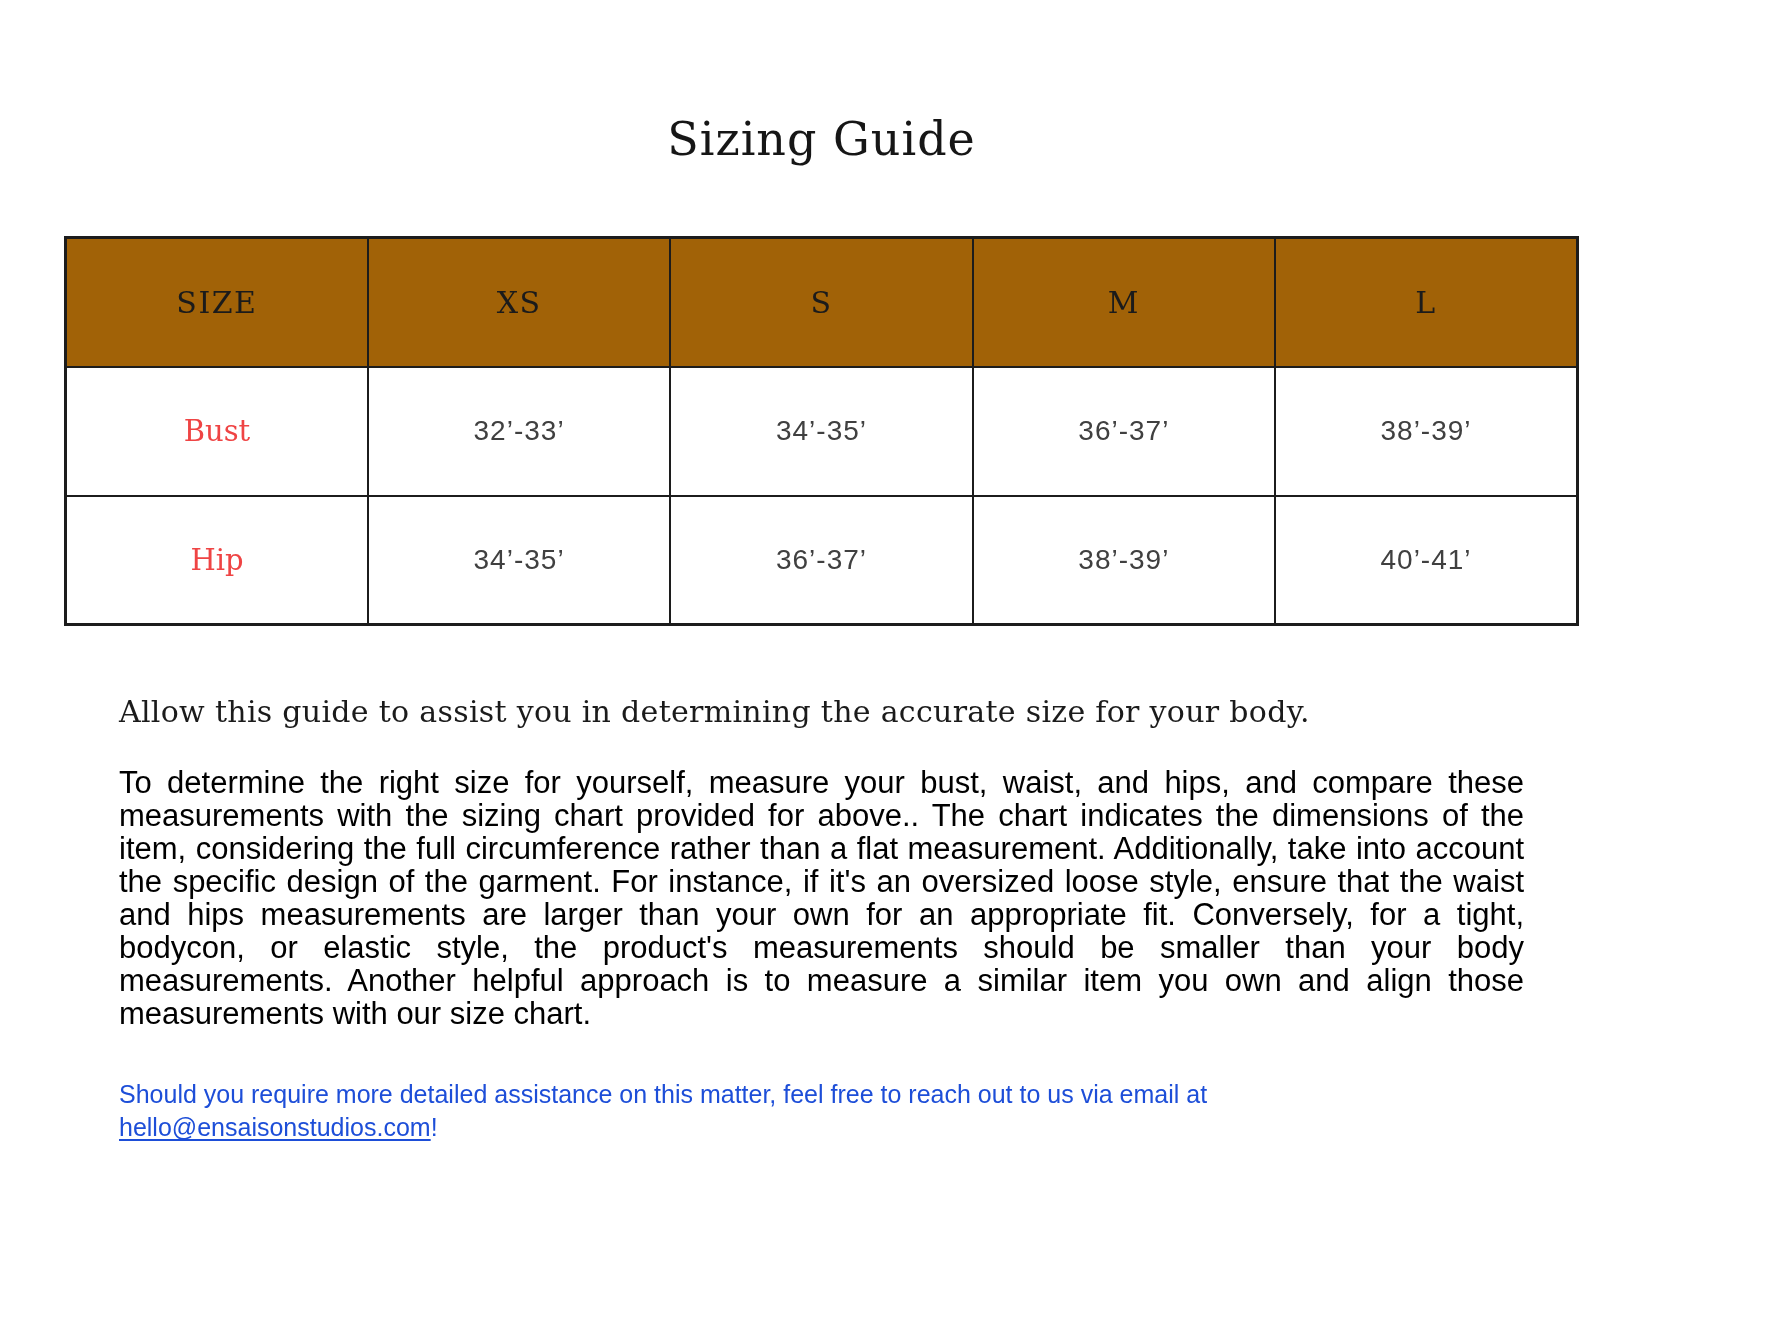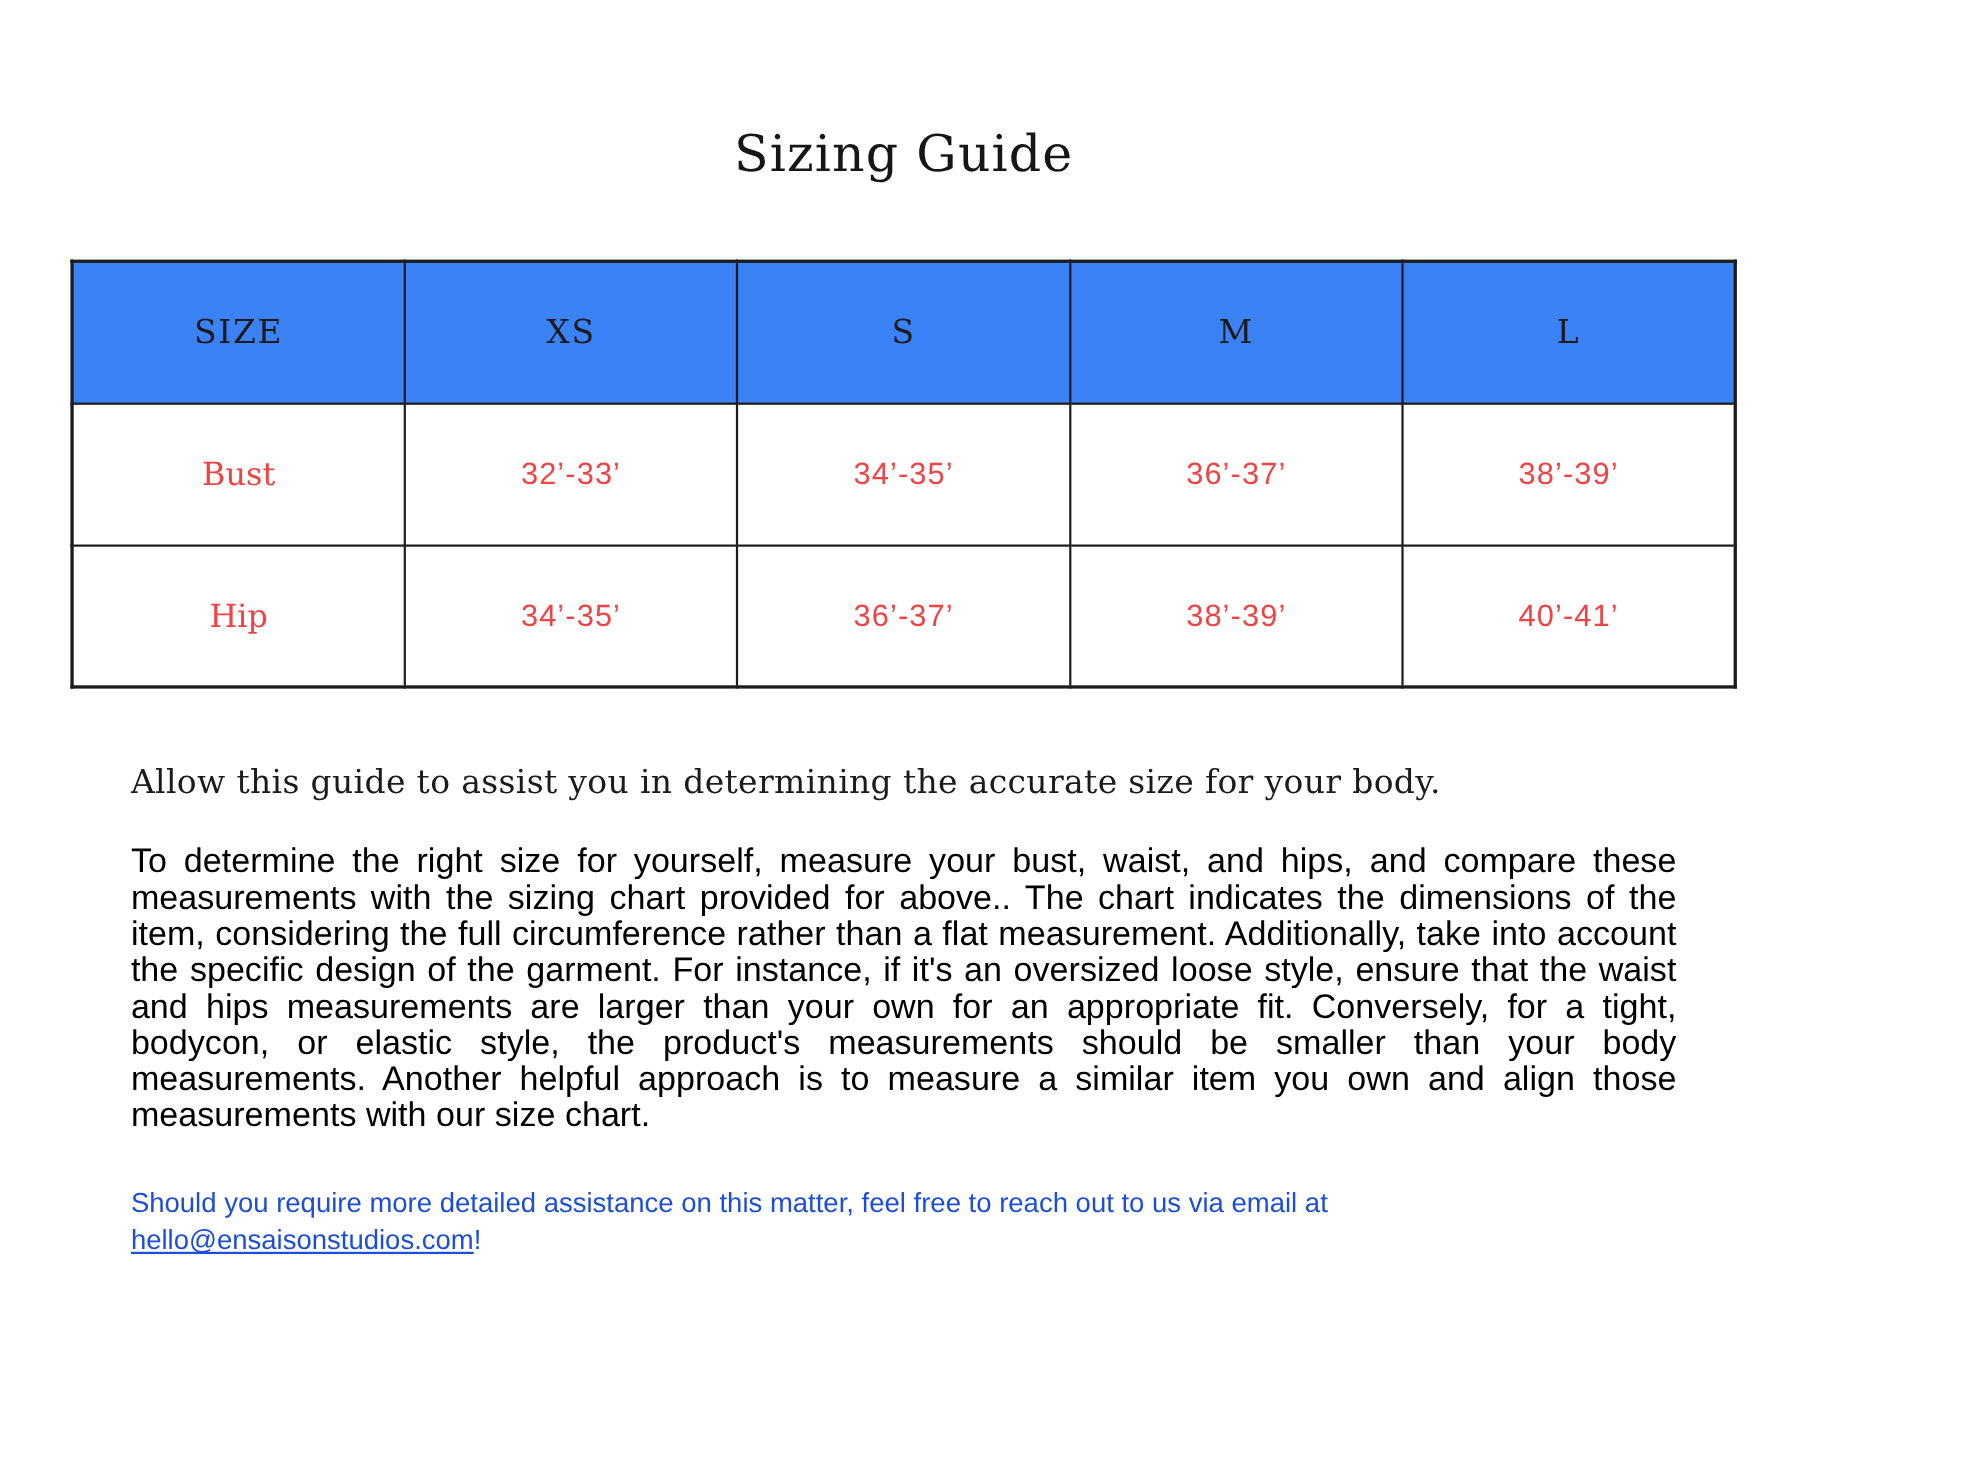--- a/index.html
+++ b/index.html
@@ -35,38 +35,38 @@
   }
   table.size-table th,
   table.size-table td {
     border: 2px solid #1c1c1c;
     height: 129px;
     text-align: center;
     vertical-align: middle;
     padding: 0;
   }
   table.size-table th {
-    background: #3b82f6;
+    background: #a16207;
     font-family: "DejaVu Serif", serif;
     font-weight: 400;
     font-size: 30px;
     letter-spacing: 1.5px;
     color: #1b1b1b;
   }
   td.row-label {
     font-family: "DejaVu Serif", serif;
     font-weight: 400;
     font-size: 29px;
     color: #ef4444;
   }
   td.value-cell {
     font-family: "Liberation Sans", sans-serif;
     font-size: 28px;
     letter-spacing: 1px;
-    color: #ef4444;
+    color: #404040;
   }
   .content {
     margin: 0 119px;
   }
   .intro-heading {
     margin: 68px 0 0 0;
     font-family: "DejaVu Serif", serif;
     font-weight: 400;
     font-size: 30px;
     letter-spacing: 0.3px;

